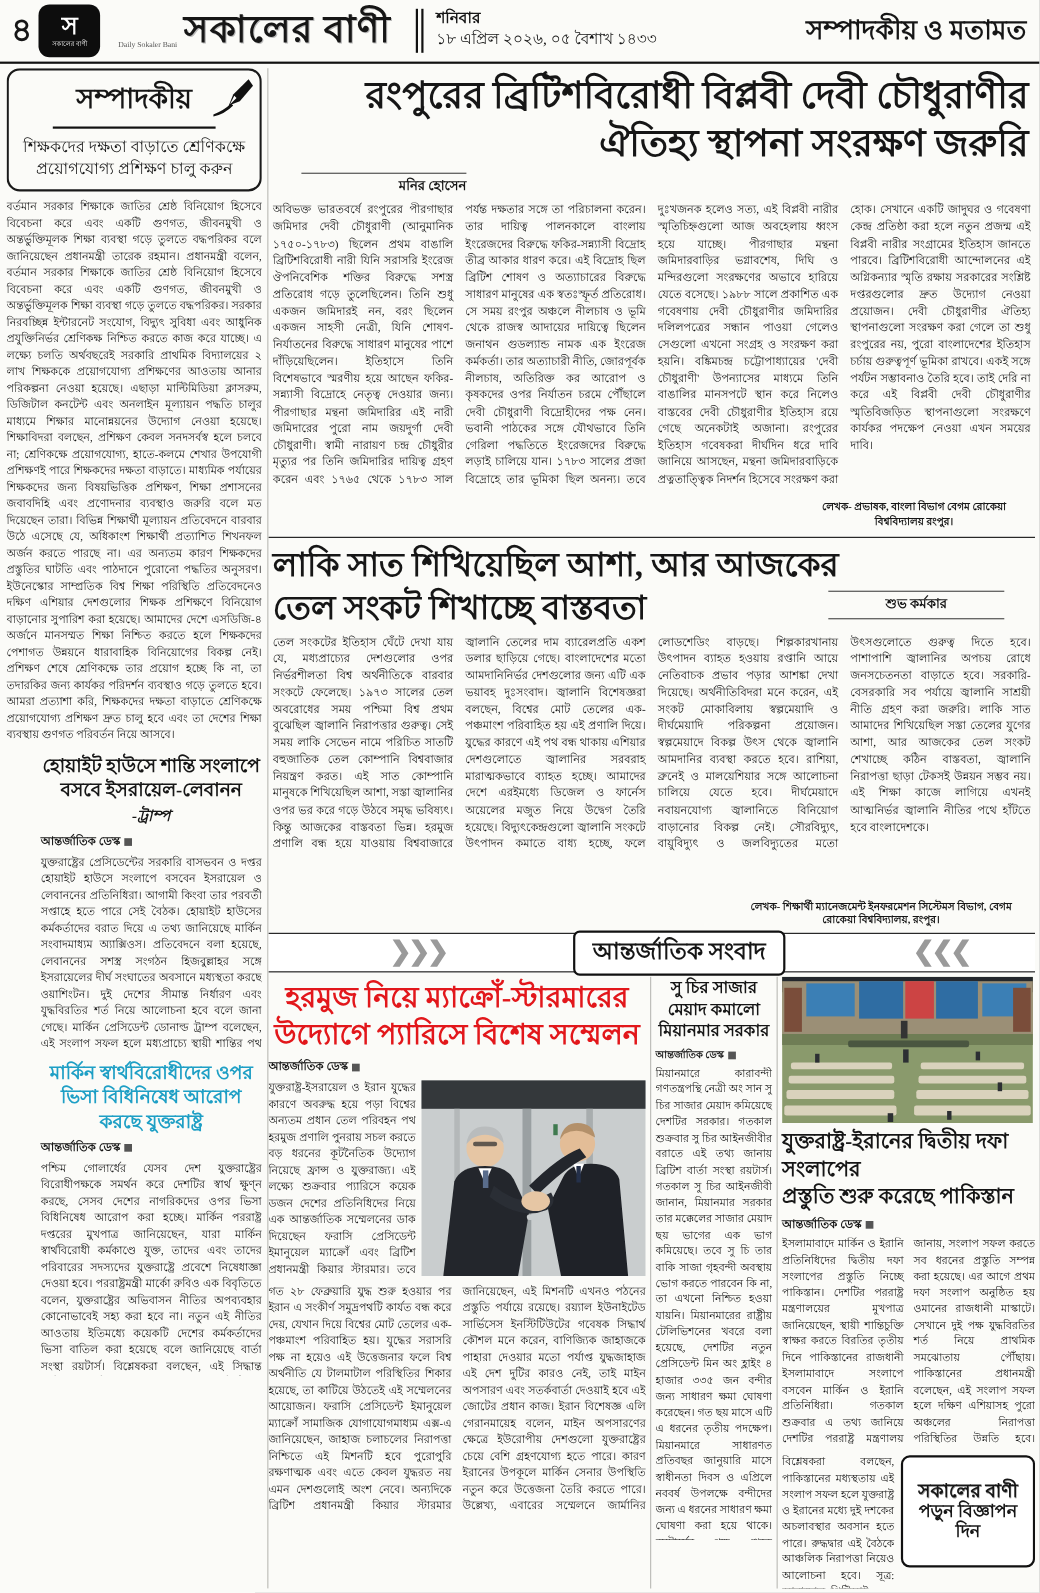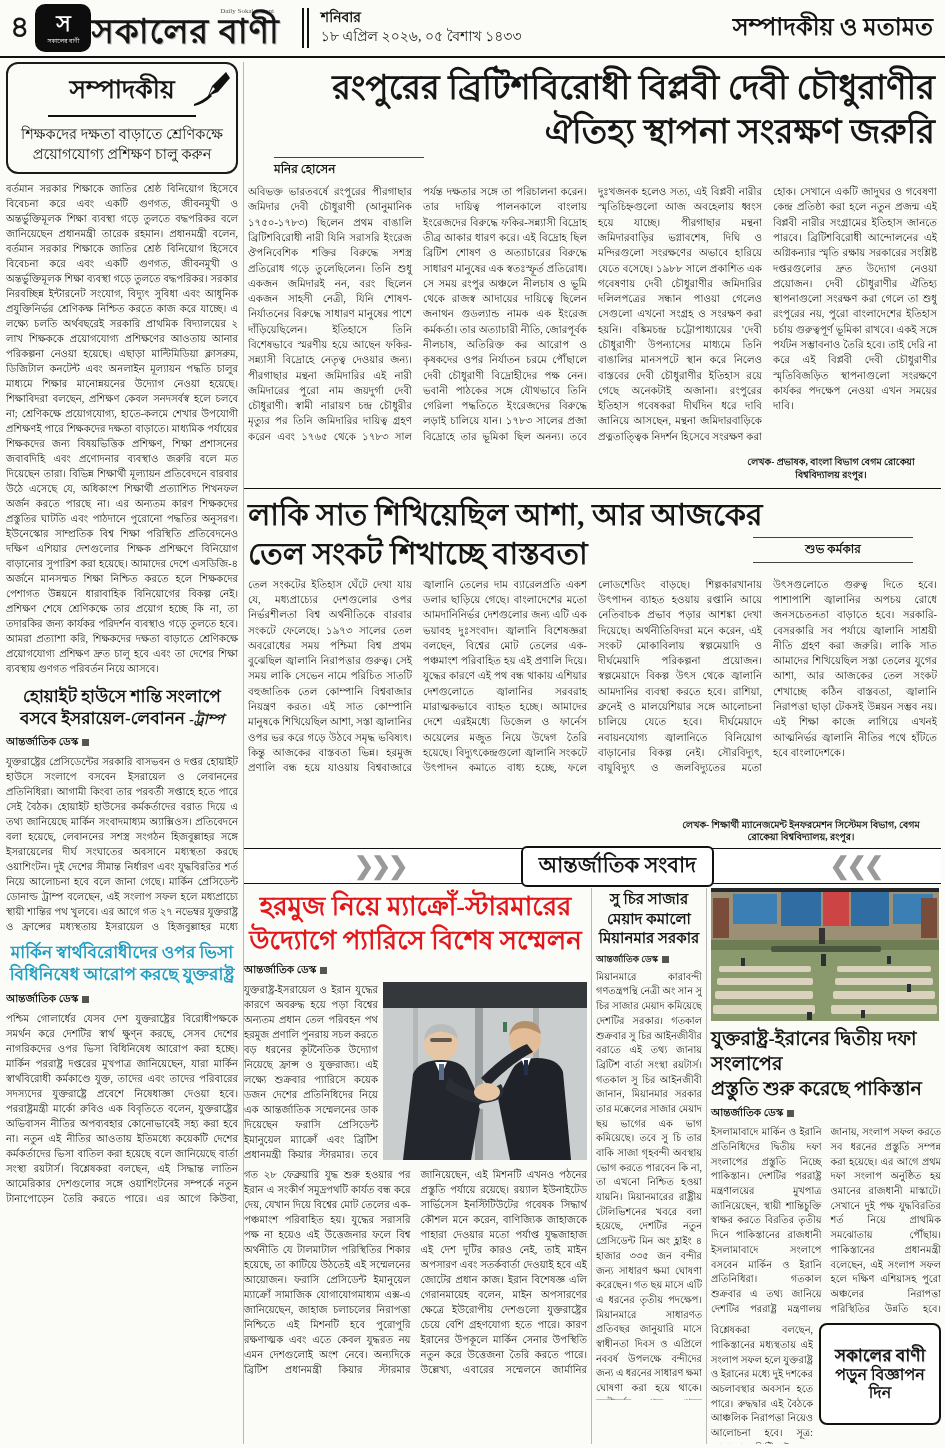--- a/index.html
+++ b/index.html
@@ -7,51 +7,51 @@
   .page{position:relative;width:945px;height:1448px;background:#fbfbf8;margin:0 auto;
         font-family:"Liberation Serif","DejaVu Serif",serif;color:#161616;overflow:hidden;}
   
   .masthead{position:absolute;top:0;left:0;width:100%;height:56px;border-bottom:2px solid #111;
             display:flex;align-items:center;}
   .pageno{font-size:30px;font-weight:bold;margin:0 6px 0 10px;}
   .logo-box{width:56px;height:48px;background:#0d0d0d;border-radius:10px;color:#fff;
             display:flex;flex-direction:column;align-items:center;justify-content:center;line-height:1;}
   .logo-letter{font-size:22px;font-weight:bold;}
   .logo-caption{font-size:6px;margin-top:3px;}
-  .nameplate-wrap{display:flex;flex-direction:column;}
+  .nameplate-wrap{margin-left:16px;display:flex;flex-direction:row;}
   .tagline{font-size:7px;color:#555;align-self:flex-end;margin-right:6px;}
   .nameplate{font-size:34px;font-weight:900;letter-spacing:1px;line-height:1;
              text-shadow:1px 1px 0 #bbb;}
   .mast-div{height:40px;border-left:2px solid #111;border-right:2px solid #111;width:3px;margin:0 12px 0 22px;}
   .dateblock{display:flex;flex-direction:column;justify-content:center;line-height:1.35;}
   .day{font-size:14px;font-weight:bold;}
   .dateline{font-size:14px;}
   .section-title{margin-left:auto;margin-right:12px;font-size:24px;font-weight:600;}
   
   .leftcol{position:absolute;left:6px;top:62px;width:232px;height:1382px;overflow:hidden;}
   .edi-box{border:2px solid #1a1a1a;border-radius:12px;padding:6px 8px 8px;position:relative;}
   .edi-head{font-size:25px;font-weight:bold;text-align:center;width:70%;margin:0 auto;
             border-bottom:2px solid #111;padding-bottom:2px;}
   .pen{position:absolute;right:6px;top:6px;}
   .edi-headline{font-size:14.5px;font-weight:normal;text-align:center;line-height:1.35;margin-top:8px;}
   .smallbody{font-size:10px;text-align:justify;line-height:1.5;}
   .edi-body{max-height:648px;overflow:hidden;margin-top:7px;}
-  .lnews{margin-top:10px;}
+  .lnews{margin-top:10px;margin-left:31px;}
   .lnews h3{font-size:17px;font-weight:bold;text-align:center;line-height:1.3;margin:0 0 4px;}
   .lnews h3 .trail{font-size:14px;font-style:italic;}
   .teal{color:#1e9fc5;}
   .desk{font-size:10.5px;font-weight:bold;margin:2px 0 3px;display:flex;align-items:center;gap:4px;}
   .sq{display:inline-block;width:7px;height:7px;background:#555;}
   .n1body{max-height:178px;overflow:hidden;}
   .n2body{max-height:196px;overflow:hidden;}
   
   .main{position:absolute;left:243px;top:62px;width:697px;height:1382px;overflow:hidden;
         border-left:1px solid #b9b9b4;padding-left:0;}
   .lead-headline{font-size:34px;font-weight:900;text-align:right;line-height:1.28;margin:4px 6px 2px;}
-  .byline1{width:150px;margin:4px 0 4px 30px;text-align:left;border-top:1.5px solid #444;
+  .byline1{width:150px;margin:4px 0 4px 30px;text-align:right;border-top:1.5px solid #444;
            font-size:12px;font-weight:bold;padding-top:2px;}
   .lead-body{height:268px;column-count:4;column-gap:11px;font-size:10.2px;text-align:justify;
              line-height:1.5;overflow:hidden;margin:2px 4px 0 4px;}
   .author-note{margin:4px 10px 2px auto;width:200px;text-align:center;font-size:9.5px;font-weight:bold;line-height:1.35;}
   .rule{border:none;border-top:1.8px solid #111;margin:6px 0;}
   .art2-head{position:relative;margin-top:2px;}
   .art2-head h2{font-size:30px;font-weight:900;line-height:1.3;margin:0 0 4px 4px;width:78%;}
   .byline2{position:absolute;right:28px;bottom:10px;width:160px;text-align:center;
            border-top:1.5px solid #444;border-bottom:1.5px solid #444;font-size:12px;font-weight:bold;padding:2px 0;}
   .art2-body{height:238px;column-count:4;column-gap:11px;font-size:10.2px;text-align:justify;

